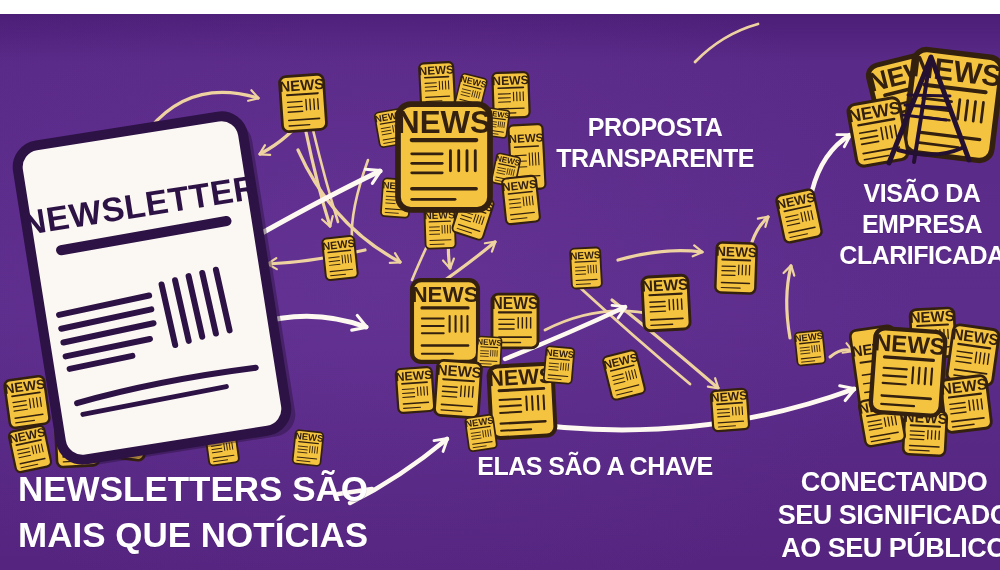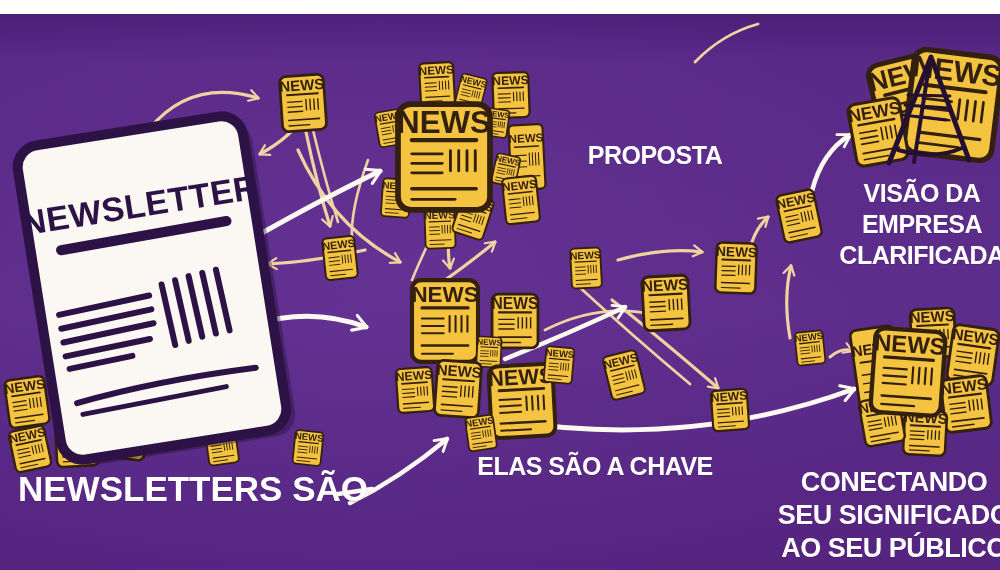--- a/index.html
+++ b/index.html
@@ -11,21 +11,21 @@
       linear-gradient(180deg,#3f1766 0%,#4d1f78 3%,#5a2a88 11%,#5d2d8c 55%,#54247f 100%);
   }
   #top-strip{position:absolute;left:0;top:0;width:1000px;height:14px;background:#ffffff;}
   #illu{position:absolute;left:0;top:0;}
   .caption{
     position:absolute;color:#ffffff;font-weight:700;letter-spacing:-.5px;
     text-shadow:0 1px 0 rgba(40,10,60,.25);
   }
   .caption span{display:block;}
   .cap-center{text-align:center;}
-  #cap-proposta{left:555px;top:112px;width:200px;font-size:25px;line-height:31px;margin-top:28px;}
+  #cap-proposta{left:555px;top:112px;width:200px;font-size:25px;line-height:31px;}
   #cap-visao{left:832px;top:178px;width:180px;font-size:25px;line-height:31px;}
   #cap-headline{left:18px;top:466px;width:420px;font-size:35px;line-height:46px;letter-spacing:0;}
   #cap-elas{left:462px;top:449px;width:266px;font-size:25px;line-height:34px;}
   #cap-conectando{left:770px;top:466px;width:248px;font-size:27px;line-height:33px;}
   svg text{font-family:"Liberation Sans",sans-serif;font-weight:700;}
 </style>
 </head>
 <body>
 
 <div id="stage">
@@ -833,30 +833,32 @@
   <g id="fold-overlay" fill="none" stroke="#241031" stroke-linecap="round" stroke-linejoin="round">
       <path d="M889,163 L931,57 L969,160" stroke-width="5"></path>
       <path d="M930,60 L914,162" stroke-width="4"></path>
       <path d="M908,95 L950,96 M905,105 L948,108 M903,115 L946,120" stroke-width="3"></path>
       <path d="M898,150 Q935,160 962,148" stroke-width="4"></path>
     </g>
     </svg>
 
   <div class="caption cap-center" id="cap-proposta">
     <span>PROPOSTA</span>
+    <span>TRANSPARENTE</span>
   </div>
 
   <div class="caption cap-center" id="cap-visao">
     <span>VISÃO DA</span>
     <span>EMPRESA</span>
     <span>CLARIFICADA</span>
   </div>
 
   <div class="caption" id="cap-headline">
     <span>NEWSLETTERS SÃO</span>
+    <span>MAIS QUE NOTÍCIAS</span>
   </div>
 
   <div class="caption cap-center" id="cap-elas">
     <span>ELAS SÃO A CHAVE</span>
   </div>
 
   <div class="caption cap-center" id="cap-conectando">
     <span>CONECTANDO</span>
     <span>SEU SIGNIFICADO</span>
     <span>AO SEU PÚBLICO</span>

